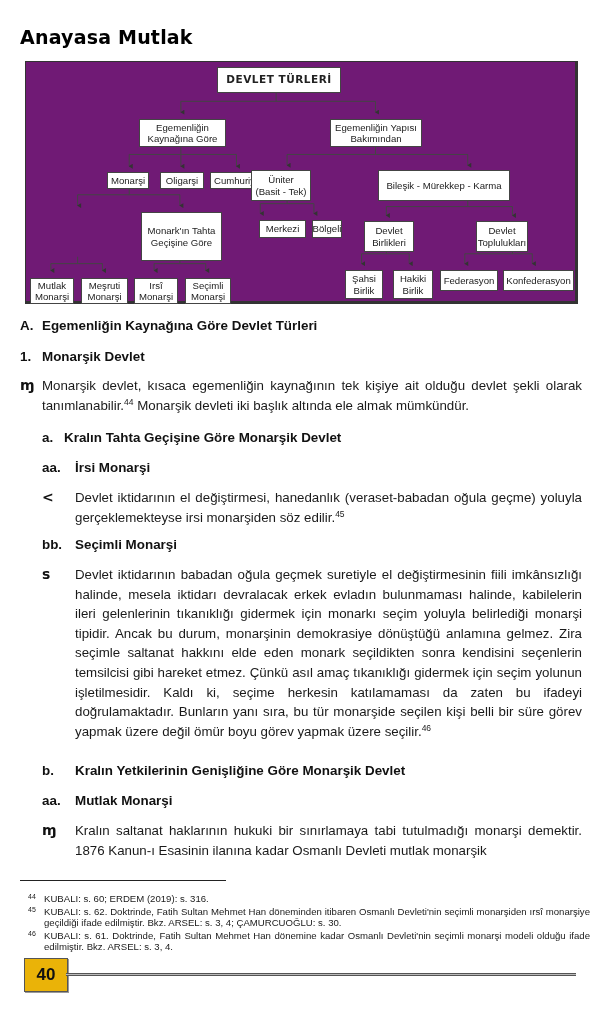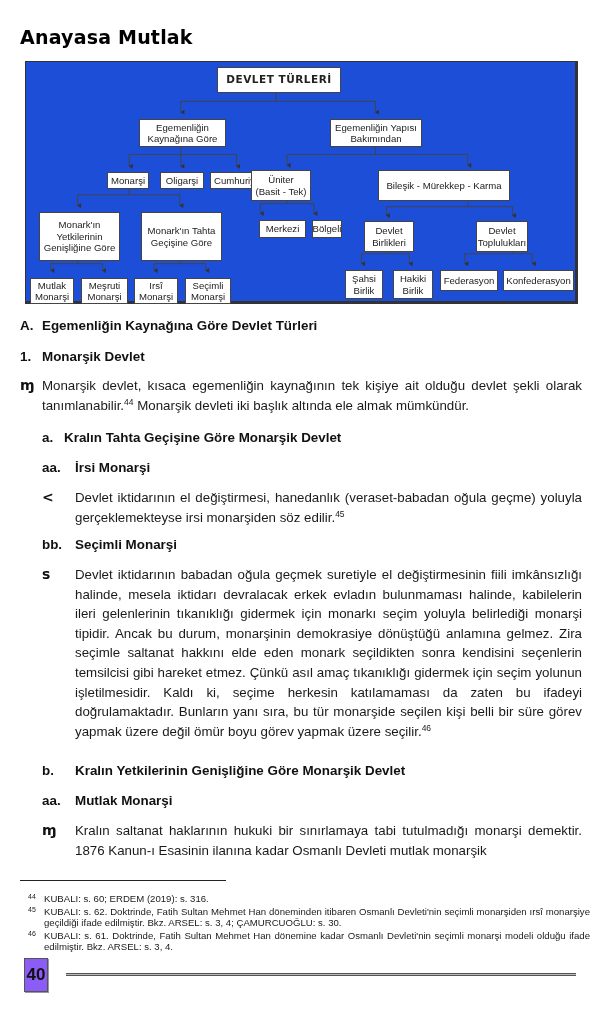--- a/index.html
+++ b/index.html
@@ -9,21 +9,21 @@
     .page-title {
       position: absolute; left: 20px; top: 26px;
       font-family: "DejaVu Sans", sans-serif; font-weight: bold;
       font-size: 19px; letter-spacing: 0.2px; color: #000;
     }
 
     
     .diagram {
       position: absolute; left: 25px; top: 61px; width: 553px; height: 243px;
       border: 1px solid #333; border-right: 3px solid #333; border-bottom: 3px solid #333;
-      background: #1d4ed8;
+      background: #701a75;
     }
     .diagram svg.lines { position: absolute; left: 0; top: 0; width: 100%; height: 100%; }
     .node {
       position: absolute; border: 1px solid #444; background: #fff;
       font-size: 9.6px; line-height: 11.5px; color: #222; text-align: center;
       display: flex; align-items: center; justify-content: center;
       padding: 1px 3px;
     }
     .node.root {
       font-family: "DejaVu Sans", sans-serif; font-weight: bold; font-size: 10.5px;
@@ -41,22 +41,22 @@
     }
     sup { font-size: 8.5px; vertical-align: 5px; line-height: 0; }
 
     .fn-rule { position: absolute; left: 20px; top: 880px; width: 206px; height: 1px; background: #222; }
     .footnotes { position: absolute; left: 28px; top: 884px; width: 562px; font-size: 9.6px; line-height: 11.6px; color: #1a1a1a; margin-top: 9px; }
     .fn { position: relative; padding-left: 16px; text-align: justify; }
     .fn .fn-num { position: absolute; left: 0; top: -2px; font-size: 7px; }
 
     
     .page-num-box {
-      position: absolute; left: 24px; top: 958px; width: 24px; height: 34px;
-      border: 1px solid #555; background: #8b5cf6;
+      position: absolute; left: 24px; top: 958px; width: 44px; height: 34px;
+      border: 1px solid #555; background: #eab308;
       display: flex; align-items: center; justify-content: center;
       font-weight: bold; font-size: 17px; color: #111;
       box-shadow: 1px 1px 0 #999;
     }
     .page-num-box::before {
       content: ""; position: absolute; left: -3px; top: -3px; width: 42px; height: 34px;
       border: 1px solid #888; transform: rotate(-2deg); z-index: -1; background: #fff;
     }
     .page-rule {
       position: absolute; left: 66px; top: 973px; width: 510px; height: 3px;
@@ -132,21 +132,20 @@
 
   <div class="node root" style="left:191px;top:5px;width:124px;height:26px;">DEVLET TÜRLERİ</div>
 
   <div class="node" style="left:113px;top:57px;width:87px;height:28px;">Egemenliğin Kaynağına Göre</div>
   <div class="node" style="left:304px;top:57px;width:92px;height:28px;">Egemenliğin Yapısı Bakımından</div>
 
   <div class="node" style="left:81px;top:110px;width:42px;height:17px;">Monarşi</div>
   <div class="node" style="left:134px;top:110px;width:44px;height:17px;">Oligarşi</div>
   <div class="node" style="left:184px;top:110px;width:57px;height:17px;">Cumhuriyet</div>
 
-  <div class="node" style="left:13px;top:150px;width:81px;height:49px;">Monark'ın Yetkilerinin Genişliğine Göre</div>
   <div class="node" style="left:115px;top:150px;width:81px;height:49px;">Monark'ın Tahta Geçişine Göre</div>
 
   <div class="node" style="left:4px;top:216px;width:44px;height:26px;">Mutlak Monarşi</div>
   <div class="node" style="left:55px;top:216px;width:47px;height:26px;">Meşruti Monarşi</div>
   <div class="node" style="left:108px;top:216px;width:44px;height:26px;">Irsî Monarşi</div>
   <div class="node" style="left:159px;top:216px;width:46px;height:26px;">Seçimli Monarşi</div>
 
   <div class="node" style="left:225px;top:108px;width:60px;height:31px;">Üniter (Basit - Tek)</div>
   <div class="node" style="left:352px;top:108px;width:132px;height:31px;">Bileşik - Mürekkep - Karma</div>
 

